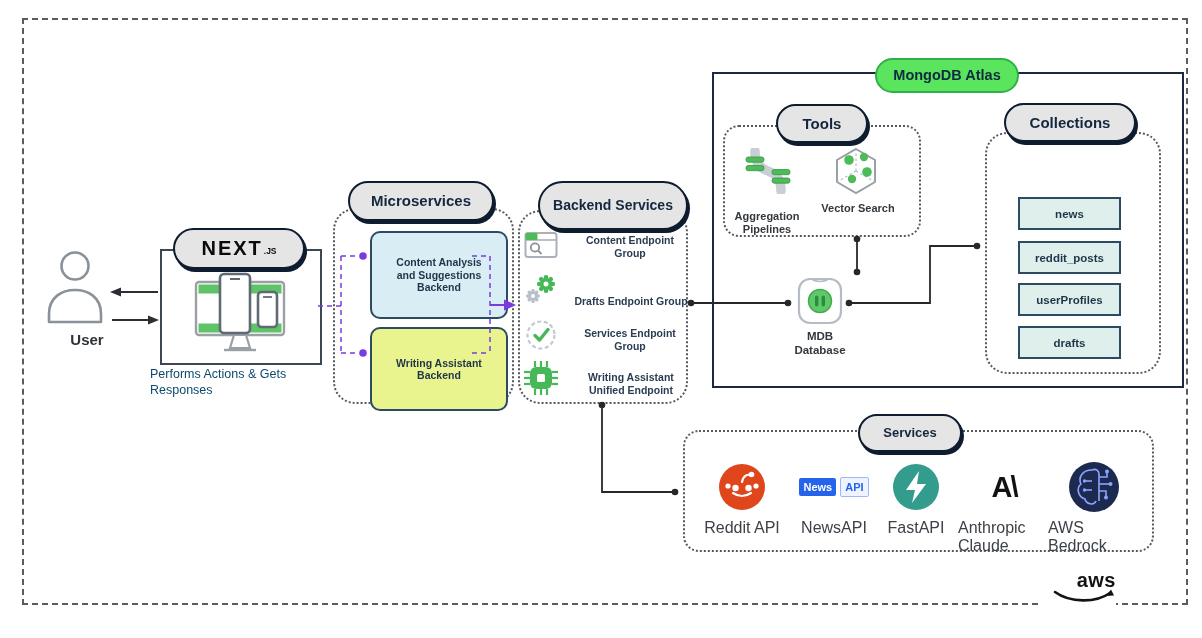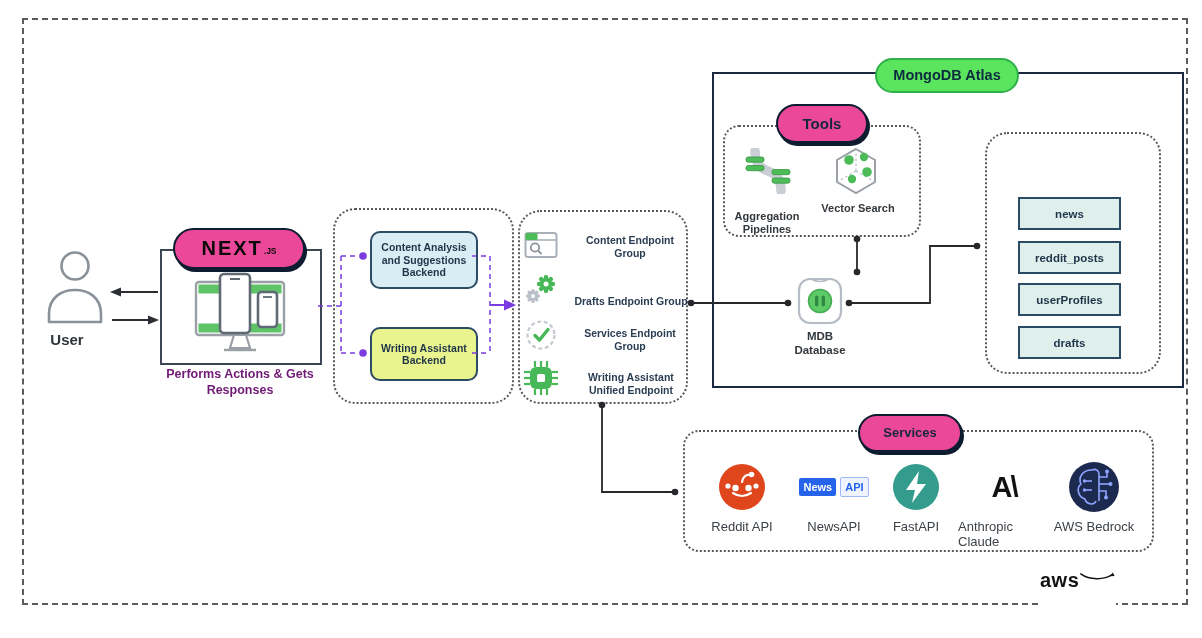--- a/index.html
+++ b/index.html
@@ -6,58 +6,58 @@
   #canvas {
     position:relative; width:1202px; height:638px; background:#ffffff;
     font-family:"Liberation Sans", sans-serif; overflow:hidden; color:#1e2e42;
   }
   .abs { position:absolute; }
   .frame {
     position:absolute; left:22px; top:18px; width:1162px; height:583px;
     border:2px dashed #5a5c5e; z-index:0;
   }
   .pill {
-    position:absolute; background:#ec4899; border:2px solid #0e1c30; border-radius:26px;
+    position:absolute; background:#e5e5e5; border:2px solid #0e1c30; border-radius:26px;
     display:flex; align-items:center; justify-content:center; text-align:center;
     font-weight:700; color:#15273e; box-shadow:2px 3px 0 #0e1c30; z-index:4; line-height:1.05;
   }
   .pill.green { background:#5be55e; box-shadow:none; border:2px solid #2fb04a; color:#0d2b3f; }
   .dotted {
     position:absolute; border:2px dotted #56585c; border-radius:22px; background:transparent; z-index:1;
   }
   .solidbox { position:absolute; border:2.5px solid #1b2940; z-index:1; background:transparent; }
   .nextbox { position:absolute; border:2px solid #3c4753; background:#fff; z-index:2; }
   .msbox {
     position:absolute; border:2px solid #2b4a63; border-radius:10px; z-index:2;
     display:flex; align-items:center; justify-content:center; text-align:center;
-    font-size:10.5px; font-weight:600; color:#1f3449; line-height:1.18; padding:1px;
+    font-size:10.5px; font-weight:600; color:#1f3449; line-height:1.18; padding:16px;
   }
   .collbox {
     position:absolute; left:1018px; width:99px; height:29px; background:#dff0ec;
     border:2px solid #2b4a63; z-index:2; display:flex; align-items:center; justify-content:center;
     font-size:11.5px; font-weight:600; color:#1f3449;
   }
   .berow { position:absolute; display:flex; align-items:flex-end; gap:13px; z-index:2; }
   .beicon { flex:0 0 auto; display:flex; align-items:center; justify-content:center; }
   .belabel { width:118px; text-align:center; font-size:10.5px; font-weight:600; color:#2a3d52; line-height:1.18; }
-  .caption { position:absolute; text-align:center; font-size:12.5px; font-weight:700; color:#701a75; line-height:1.25; z-index:2; }
+  .caption { position:absolute; font-size:12.5px; font-weight:400; color:#0c4a6e; line-height:1.25; z-index:2; }
   .small-label { position:absolute; text-align:center; font-size:11px; font-weight:600; color:#33383d; line-height:1.2; z-index:2; }
   .svc-item { position:absolute; top:460px; width:92px; display:flex; flex-direction:column; align-items:center; z-index:2; }
   .svc-iconwrap { height:54px; display:flex; align-items:center; justify-content:center; }
-  .svc-label { margin-top:5px; font-size:13px; font-weight:500; color:#3c4248; }
+  .svc-label { margin-top:5px; font-size:16px; font-weight:500; color:#3c4248; }
   .overlay { position:absolute; left:0; top:0; z-index:3; pointer-events:none; }
   .next-logo { display:flex; align-items:flex-end; justify-content:center; }
   .next-main { font-size:20px; font-weight:700; letter-spacing:2px; color:#0a0a0a; }
   .next-sub { font-size:8.5px; font-weight:700; color:#0a0a0a; margin-left:1px; margin-bottom:3px; }
   .newsapi { display:flex; align-items:center; }
   .newsapi .news { background:#2563eb; color:#fff; font-weight:700; font-size:11px; padding:3px 4px; border-radius:2px; }
   .newsapi .api { background:#eef3ff; color:#2563eb; font-weight:700; font-size:11px; padding:3px 4px; border:1.5px solid #9db9f5; border-radius:2px; margin-left:4px; }
   .anthropic-logo { font-size:29px; font-weight:800; letter-spacing:-2px; color:#121212; }
   .aws-logo { position:absolute; left:1040px; top:570px; width:76px; height:38px; background:#fff; z-index:4;
-              display:flex; flex-direction:row; align-items:flex-start; justify-content:flex-start; }
+              display:flex; flex-direction:column; align-items:flex-end; justify-content:flex-start; }
   .aws-text { font-size:20px; font-weight:700; color:#131313; line-height:1; letter-spacing:0.5px; }
   .userlabel { position:absolute; text-align:center; font-size:15px; font-weight:600; color:#2e3338; z-index:2; }
 </style>
 </head>
 <body>
 
 <div id="canvas">
 
   <div class="frame"></div>
 
@@ -104,21 +104,21 @@
       <path d="M602 405 V492 H675"></path>
       <circle cx="602" cy="405" r="3.3" fill="#26282b" stroke="none"></circle>
       <circle cx="675" cy="492" r="3.3" fill="#26282b" stroke="none"></circle>
     </g>
   </svg>
 
   <svg class="abs" style="left:44px; top:248px; z-index:2" width="62" height="80" viewBox="0 0 62 80">
     <circle cx="31" cy="18" r="13.5" fill="#fff" stroke="#8a9199" stroke-width="2.6"></circle>
     <path d="M5 74 V66 C5 49 18 42 31 42 C44 42 57 49 57 66 V74 Z" fill="#fff" stroke="#8a9199" stroke-width="2.6" stroke-linejoin="round"></path>
   </svg>
-  <div class="userlabel" style="left:36px; top:331px; width:62px">User</div>
+  <div class="userlabel" style="left:56px; top:331px; width:62px">User</div>
 
   <div class="nextbox" style="left:160px; top:249px; width:158px; height:112px"></div>
   <div class="pill" style="left:173px; top:228px; width:128px; height:37px">
     <span class="next-logo">
       <span class="next-main">NEXT</span>
       <span class="next-sub">.JS</span>
     </span>
   </div>
   <svg class="abs" style="left:194px; top:272px; z-index:2" width="92" height="84" viewBox="0 0 92 84">
     <rect x="2" y="10" width="88" height="53" rx="3" fill="#fff" stroke="#9aa0a6" stroke-width="2.4"></rect>
@@ -127,24 +127,26 @@
     <path d="M40 63 L36 76 H56 L52 63 Z" fill="#fff" stroke="#9aa0a6" stroke-width="2.2"></path>
     <line x1="30" y1="78" x2="62" y2="78" stroke="#9aa0a6" stroke-width="2.4"></line>
     <rect x="26" y="2" width="30" height="59" rx="4" fill="#fff" stroke="#5f6a75" stroke-width="2.6"></rect>
     <line x1="36" y1="7" x2="46" y2="7" stroke="#5f6a75" stroke-width="2"></line>
     <rect x="64" y="20" width="19" height="35" rx="3.5" fill="#fff" stroke="#5f6a75" stroke-width="2.6"></rect>
     <line x1="69" y1="25" x2="78" y2="25" stroke="#5f6a75" stroke-width="1.8"></line>
   </svg>
   <div class="caption" style="left:150px; top:367px; width:180px">Performs Actions &amp; Gets Responses</div>
 
   <div class="dotted" style="left:333px; top:208px; width:177px; height:192px"></div>
+  <div class="pill" style="left:348px; top:181px; width:142px; height:36px; font-size:15px">Microservices</div>
   <div class="msbox" style="left:370px; top:231px; width:102px; height:52px; background:#d9edf4">Content Analysis and Suggestions Backend</div>
   <div class="msbox" style="left:370px; top:327px; width:102px; height:48px; background:#e9f48e">Writing Assistant Backend</div>
 
   <div class="dotted" style="left:518px; top:210px; width:166px; height:190px"></div>
+  <div class="pill" style="left:538px; top:181px; width:134px; height:41px; font-size:14px; padding:2px 6px">Backend Services</div>
 
   <div class="berow" style="left:524px; top:229px">
     <span class="beicon">
       <svg width="34" height="30" viewBox="0 0 34 30">
         <rect x="1.5" y="4" width="31" height="24" rx="2.5" fill="#fff" stroke="#aab0b8" stroke-width="2"></rect>
         <line x1="1.5" y1="11" x2="32.5" y2="11" stroke="#aab0b8" stroke-width="1.6"></line>
         <rect x="1.5" y="4" width="12" height="7" rx="1.5" fill="#4cbb58"></rect>
         <circle cx="11" cy="18.5" r="4.2" fill="none" stroke="#8a9199" stroke-width="1.8"></circle>
         <line x1="14.2" y1="21.7" x2="17.5" y2="25" stroke="#8a9199" stroke-width="1.8"></line>
       </svg>
@@ -244,20 +246,21 @@
   <svg class="abs" style="left:797px; top:277px; z-index:2" width="46" height="50" viewBox="0 0 46 50">
     <rect x="2" y="2" width="42" height="44" rx="11" fill="#fff" stroke="#b6bcc4" stroke-width="2.2"></rect>
     <path d="M14 2 Q23 7 32 2" fill="none" stroke="#b6bcc4" stroke-width="1.6"></path>
     <circle cx="23" cy="24" r="11.5" fill="#5dc967" stroke="#42aa50" stroke-width="1.5"></circle>
     <rect x="18" y="18.5" width="3.4" height="11" rx="1.7" fill="#2e8b44"></rect>
     <rect x="24.6" y="18.5" width="3.4" height="11" rx="1.7" fill="#2e8b44"></rect>
   </svg>
   <div class="small-label" style="left:790px; top:330px; width:60px; font-size:11.5px">MDB Database</div>
 
   <div class="dotted" style="left:985px; top:132px; width:172px; height:238px"></div>
+  <div class="pill" style="left:1004px; top:103px; width:128px; height:35px; font-size:15px">Collections</div>
   <div class="collbox" style="top:197px">news</div>
   <div class="collbox" style="top:241px">reddit_posts</div>
   <div class="collbox" style="top:283px">userProfiles</div>
   <div class="collbox" style="top:326px">drafts</div>
 
   <div class="dotted" style="left:683px; top:430px; width:467px; height:118px; border-radius:16px"></div>
   <div class="pill" style="left:858px; top:414px; width:100px; height:34px; font-size:13px">Services</div>
 
   <div class="svc-item" style="left:696px">
     <span class="svc-iconwrap">

